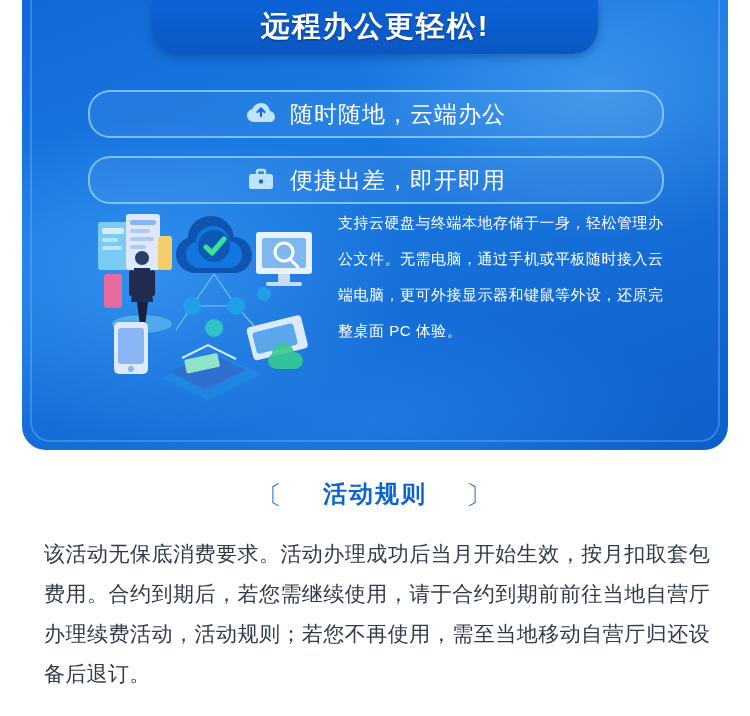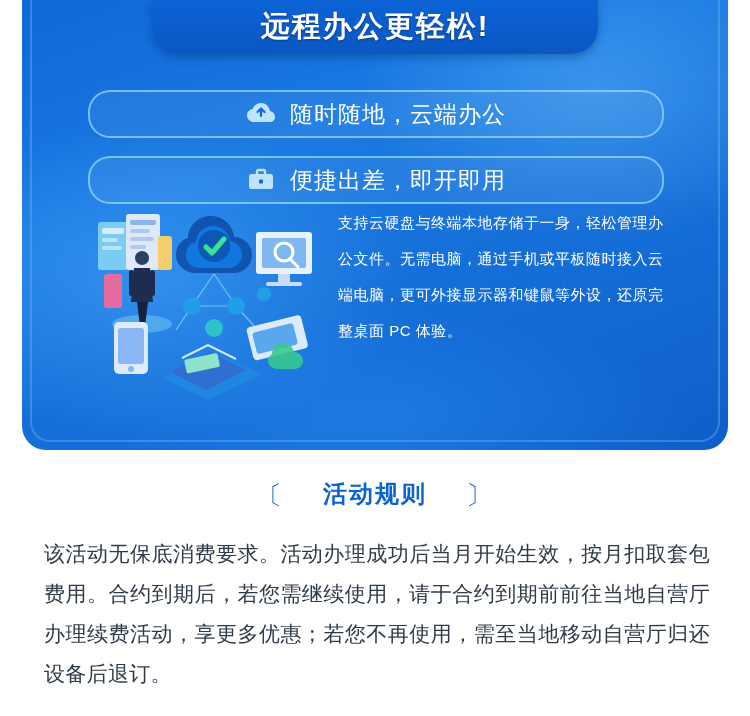--- a/index.html
+++ b/index.html
@@ -291,15 +291,15 @@
   </div>
 
   <div class="body-copy">支持云硬盘与终端本地存储于一身，轻松管理办公文件。无需电脑，通过手机或平板随时接入云端电脑，更可外接显示器和键鼠等外设，还原完整桌面 PC 体验。</div>
 
   <div class="rules-head">
     <span class="bracket left">〔</span>
     <span>活动规则</span>
     <span class="bracket right">〕</span>
   </div>
 
-  <div class="rules-body">该活动无保底消费要求。活动办理成功后当月开始生效，按月扣取套包费用。合约到期后，若您需继续使用，请于合约到期前前往当地自营厅办理续费活动，享更多优惠；若您不再使用，需至当地移动自营厅归还设备后退订。</div>
+  <div class="rules-body">该活动无保底消费要求。活动办理成功后当月开始生效，按月扣取套包费用。合约到期后，若您需继续使用，请于合约到期前前往当地自营厅办理续费活动，活动规则；若您不再使用，需至当地移动自营厅归还设备后退订。</div>
 
 </div>
 
 </body></html>

